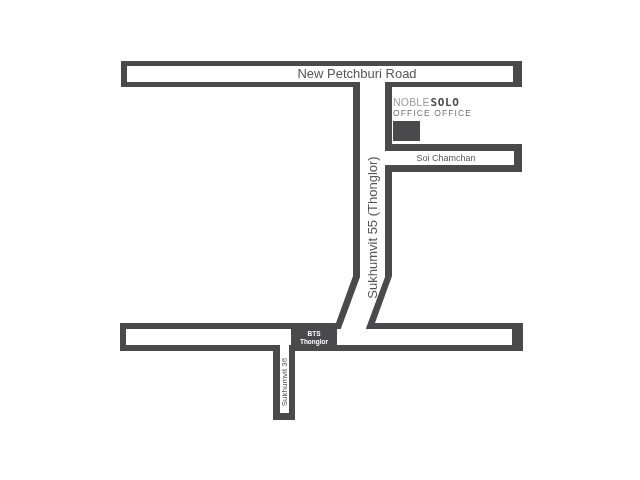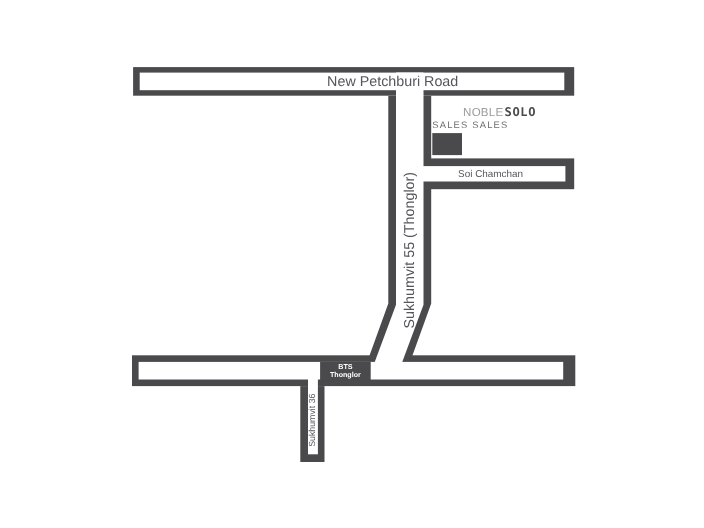--- a/index.html
+++ b/index.html
@@ -46,21 +46,21 @@
     font-size: 6.5px;
     font-weight: 700;
     line-height: 7.5px;
     text-align: center;
   }
   .logo {
     position: absolute;
     left: 393px; top: 95px;
     white-space: nowrap;
   }
-  .logo .row1 { height: 12px; line-height: 12px; padding-left: 28px; }
+  .logo .row1 { height: 12px; line-height: 12px; }
   .brand-noble {
     font-size: 10.5px;
     color: #9b9b9b;
     letter-spacing: 0.2px;
   }
   .brand-solo {
     font-family: "DejaVu Sans Mono", monospace;
     font-size: 11px;
     font-weight: 700;
     color: #4a4a4c;
@@ -111,18 +111,18 @@
 
   <div class="bts-box">
     <div>BTS</div>
     <div>Thonglor</div>
   </div>
 
   <div class="logo">
     <div class="row1">
       <span class="brand-noble">NOBLE</span><span class="brand-solo">SOLO</span>
     </div>
-    <div class="subtitle">SALES SALES</div>
+    <div class="subtitle">OFFICE OFFICE</div>
   </div>
 
   <div class="office-marker"></div>
 
 </div>
 
 </body></html>

